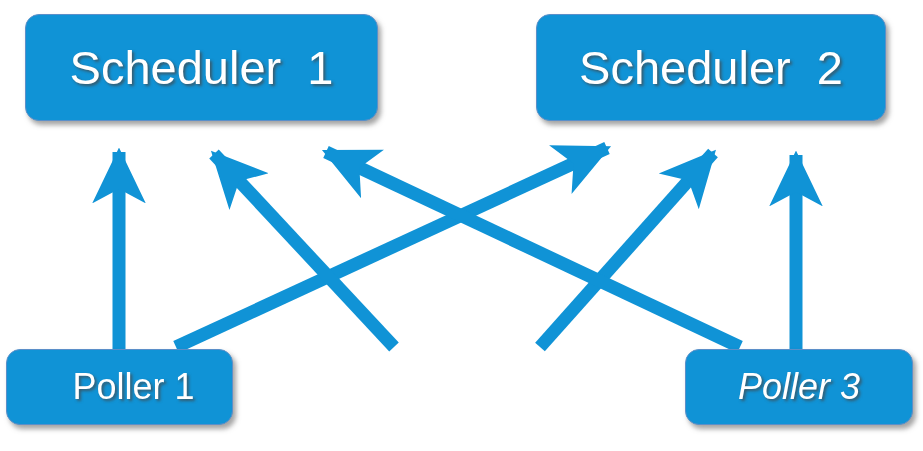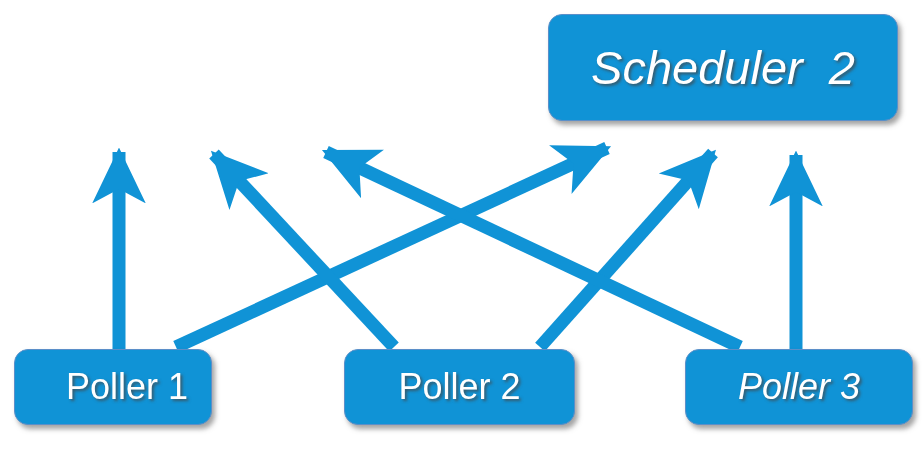--- a/index.html
+++ b/index.html
@@ -43,30 +43,30 @@
     line-height: 1;
   }
   .scheduler-box {
     top: 14px;
     height: 107px;
   }
   .scheduler-box .node-label {
     font-size: 47px;
   }
   #node-scheduler-1 { left: 25px; width: 353px; }
-  #node-scheduler-2 { left: 548px; width: 350px; font-style: italic; }
+  #node-scheduler-2 { left: 536px; width: 350px; }
 
   .poller-box {
     top: 349px;
     height: 76px;
   }
   .poller-box .node-label {
     font-size: 36px;
   }
-  #node-poller-1 { left: 14px;   width: 198px; padding-left: 28px; }
+  #node-poller-1 { left: 6px;   width: 227px; padding-left: 28px; }
   #node-poller-2 { left: 344px; width: 231px; }
   #node-poller-3 { left: 685px; width: 228px; font-style: italic; }
 </style>
 </head>
 <body>
 
 <div id="diagram-canvas">
 
   <svg id="arrow-layer" viewBox="0 0 923 451" width="923" height="451" xmlns="http://www.w3.org/2000/svg">
     <defs>
@@ -81,30 +81,30 @@
 
     <line x1="394" y1="347" x2="214" y2="154" stroke="#1093D6" stroke-width="13" marker-end="url(#ah)"></line>
 
     <line x1="540" y1="347" x2="713" y2="153" stroke="#1093D6" stroke-width="13" marker-end="url(#ah)"></line>
 
     <line x1="740" y1="347" x2="326" y2="152" stroke="#1093D6" stroke-width="13" marker-end="url(#ah)"></line>
 
     <line x1="796" y1="352" x2="796" y2="155" stroke="#1093D6" stroke-width="13" marker-end="url(#ah)"></line>
   </svg>
 
+  <div class="node-box scheduler-box" id="node-scheduler-1">
+    <span class="node-label">Scheduler  1</span>
+  </div>
 
   <div class="node-box scheduler-box" id="node-scheduler-2">
     <span class="node-label">Scheduler  2</span>
   </div>
 
   <div class="node-box poller-box" id="node-poller-1">
     <span class="node-label">Poller 1</span>
   </div>
 
-  <div class="node-box poller-box" id="node-poller-2">
-    <span class="node-label">Poller 2</span>
-  </div>
 
   <div class="node-box poller-box" id="node-poller-3">
     <span class="node-label">Poller 3</span>
   </div>
 
 </div>
 
 </body></html>

